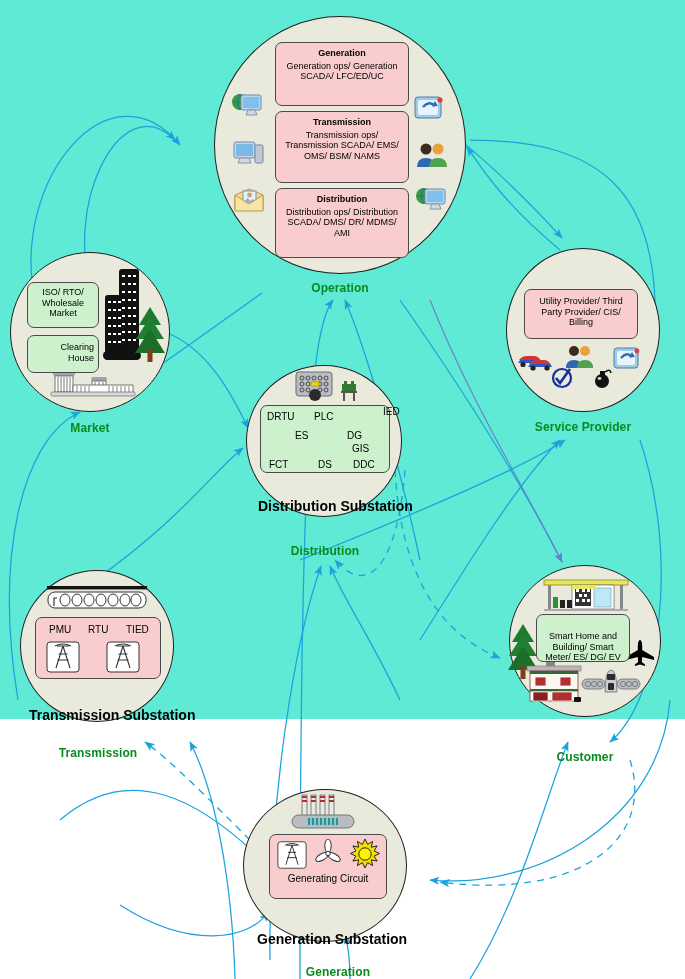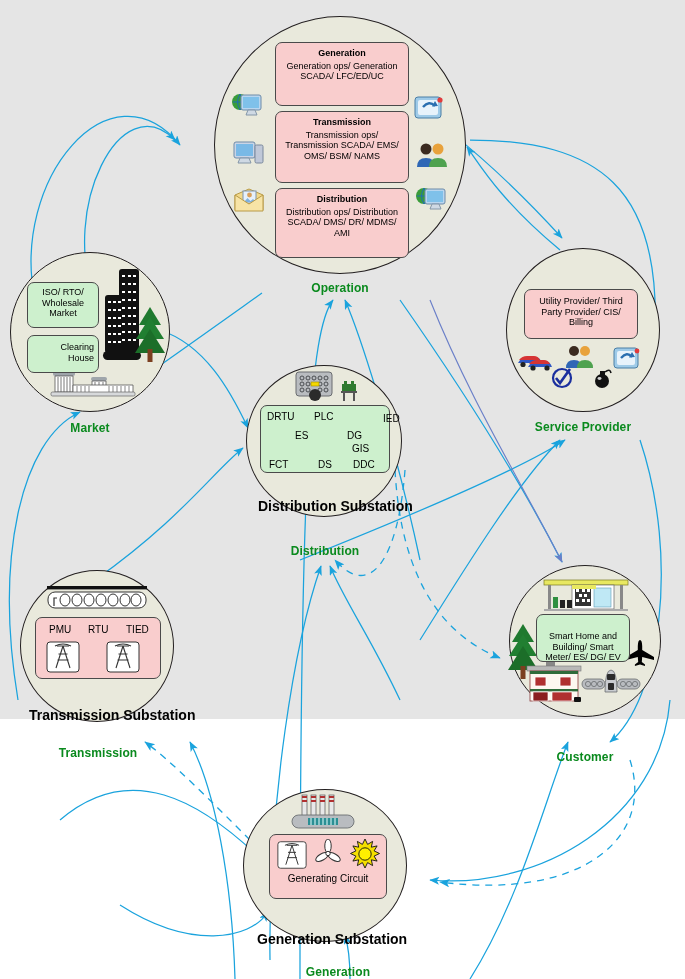--- a/index.html
+++ b/index.html
@@ -1,18 +1,18 @@
 <!DOCTYPE html>
 <html><head>
 <meta charset="utf-8">
 <style>
   html,body{margin:0;padding:0;background:#ffffff;}
   body{width:685px;height:979px;overflow:hidden;
        font-family:"Liberation Sans","DejaVu Sans",sans-serif;}
-  #stage{position:relative;width:685px;height:719px;background:#e5e5e5;}
+  #stage{position:relative;width:685px;height:719px;background:#5eead4;}
   #wires{position:absolute;left:0;top:0;width:685px;height:979px;}
 
   .domain{position:absolute;border-radius:50%;
           background:#e9e9dc;border:1.6px solid #231f20;
           box-sizing:border-box;}
   .domain .inner{position:absolute;left:0;top:0;width:100%;height:100%;}
 
   .box{position:absolute;box-sizing:border-box;border:1.1px solid #4a4a4a;
        border-radius:7px;text-align:center;color:#000;line-height:1.18;}
   .pink{background:#f9cdcd;}
@@ -358,21 +358,21 @@
           <rect x="12" y="3" width="3" height="4" fill="#2f7a2f"></rect>
           <rect x="2" y="13" width="16" height="2" fill="#555"></rect>
           <rect x="4" y="15" width="2" height="8" fill="#555"></rect>
           <rect x="14" y="15" width="2" height="8" fill="#555"></rect>
         </svg>
       </div>
 
       <div class="box green" style="left:13px;top:39px;width:130px;height:68px;font-size:10px;">
         <div style="position:absolute;left:6px;top:5px;">DRTU</div>
         <div style="position:absolute;left:53px;top:5px;">PLC</div>
-        <div style="position:absolute;left:98px;top:7px;padding-left:24px;">IED</div>
+        <div style="position:absolute;left:98px;top:0;padding-left:24px;">IED</div>
         <div style="position:absolute;left:34px;top:24px;">ES</div>
         <div style="position:absolute;left:86px;top:24px;">DG</div>
         <div style="position:absolute;left:52px;top:37px;margin-left:39px;">GIS</div>
         <div style="position:absolute;left:8px;top:53px;">FCT</div>
         <div style="position:absolute;left:57px;top:53px;">DS</div>
         <div style="position:absolute;left:92px;top:53px;">DDC</div>
       </div>
     </div>
   </div>
   <div class="clabel" style="left:258px;top:498px;width:132px;">Distribution Substation</div>

